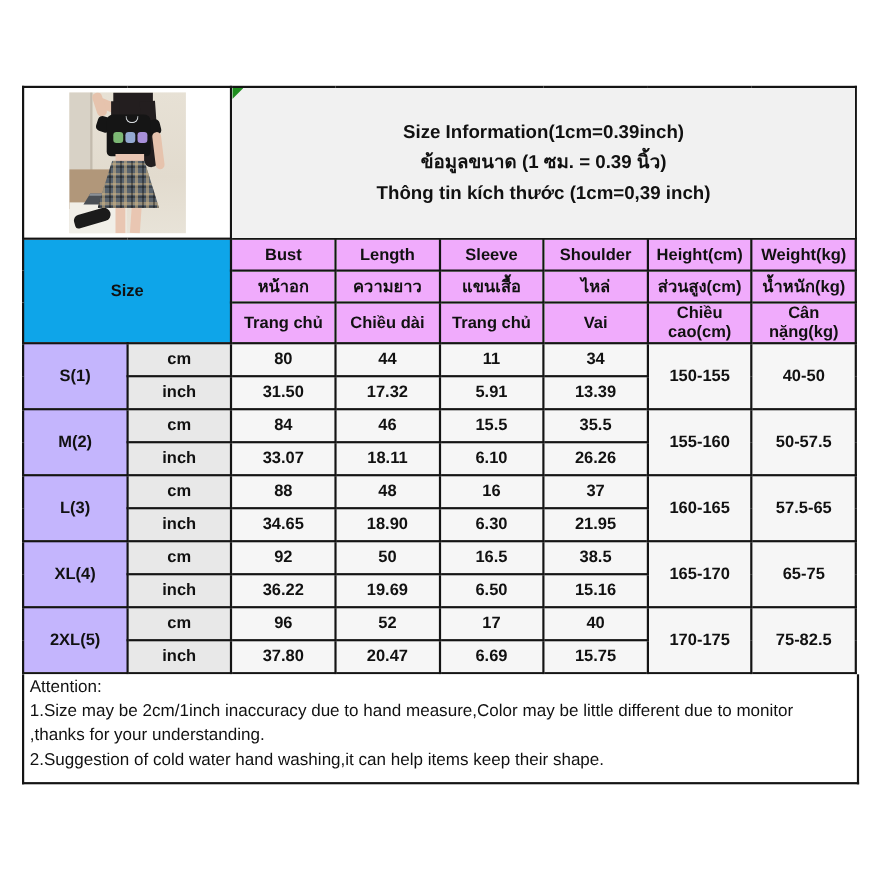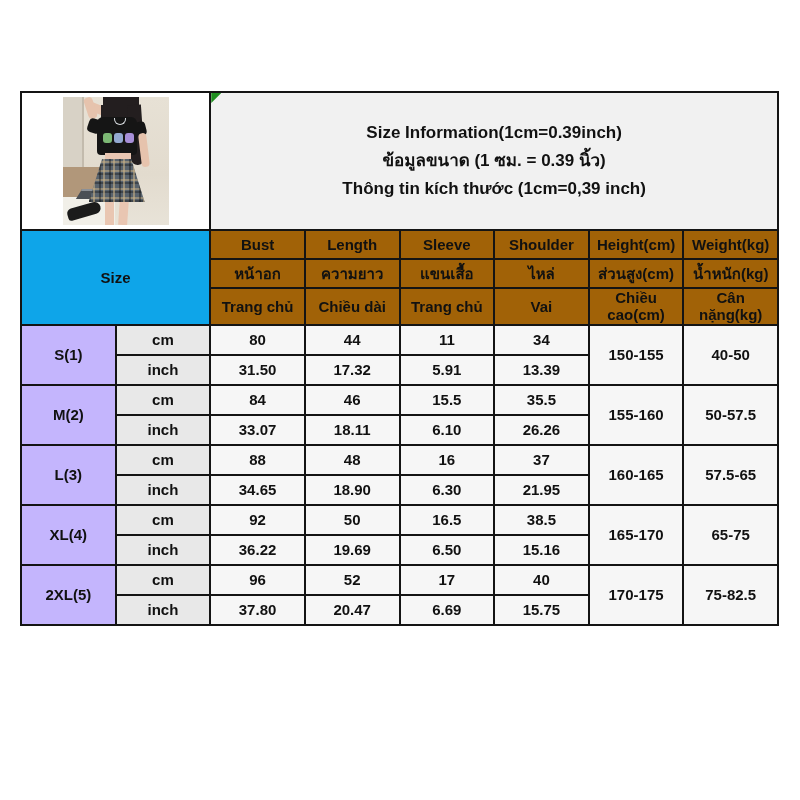--- a/index.html
+++ b/index.html
@@ -1,38 +1,38 @@
 <!DOCTYPE html>
 <html><head>
 <meta charset="utf-8">
 <style>
   html,body{margin:0;padding:0;}
   body{
     width:800px;height:800px;background:#ffffff;position:relative;
     font-family:"Liberation Sans","DejaVu Sans",sans-serif;color:#111;
   }
-  .sheet{position:absolute;left:20px;top:91px;width:759px;}
+  .sheet{position:absolute;left:20px;top:78px;width:759px;}
   table.size-table{border-collapse:collapse;table-layout:fixed;width:759px;}
   .size-table td{
     border:2px solid #141414;text-align:center;vertical-align:middle;
     padding:0;font-weight:bold;font-size:15px;line-height:1.15;
     overflow:hidden;
   }
   tr.r-title{height:138px;}
   tr.r-hdr{height:29px;}
   tbody tr{height:30px;}
   .photo-cell{background:#ffffff;}
   .title-cell{background:#f1f1f1;position:relative;}
   .title-line{font-size:17px;line-height:28px;font-weight:bold;}
   .corner-flag{
     position:absolute;top:0;left:0;width:10px;height:10px;
     background:#1f8e1f;clip-path:polygon(0 0,100% 0,0 100%);
   }
   .c-size-main{background:#0ea5e9;font-size:29px;font-weight:bold;}
-  .c-hdr{background:#a16207;}
+  .c-hdr{background:#f0abfc;}
   .c-size{background:#c4b5fd;font-size:15px;}
   .c-unit{background:#e8e8e8;margin-left:44px;}
   .c-val{background:#f6f6f6;}
   .attention{
     width:747px;border:2px solid #141414;border-top:none;
     min-height:95px;padding:1px 5px 2px 5px;background:#ffffff;
   }
   .att-heading{font-size:15.5px;font-weight:normal;line-height:22px;}
   .att-line{margin:0;font-size:15.5px;font-weight:normal;line-height:22px;}
 
@@ -220,13 +220,18 @@
         <tr class="r-data">
           <td class="c-unit">inch</td>
           <td class="c-val">37.80</td>
           <td class="c-val">20.47</td>
           <td class="c-val">6.69</td>
           <td class="c-val">15.75</td>
         </tr>
       </tbody>
   </table>
 
+  <div class="attention">
+    <div class="att-heading">Attention:</div>
+    <p class="att-line">1.Size may be 2cm/1inch inaccuracy due to hand measure,Color may be little different due to monitor ,thanks for your understanding.</p>
+    <p class="att-line">2.Suggestion of cold water hand washing,it can help items keep their shape.</p>
+  </div>
 </div>
 
 </body></html>

